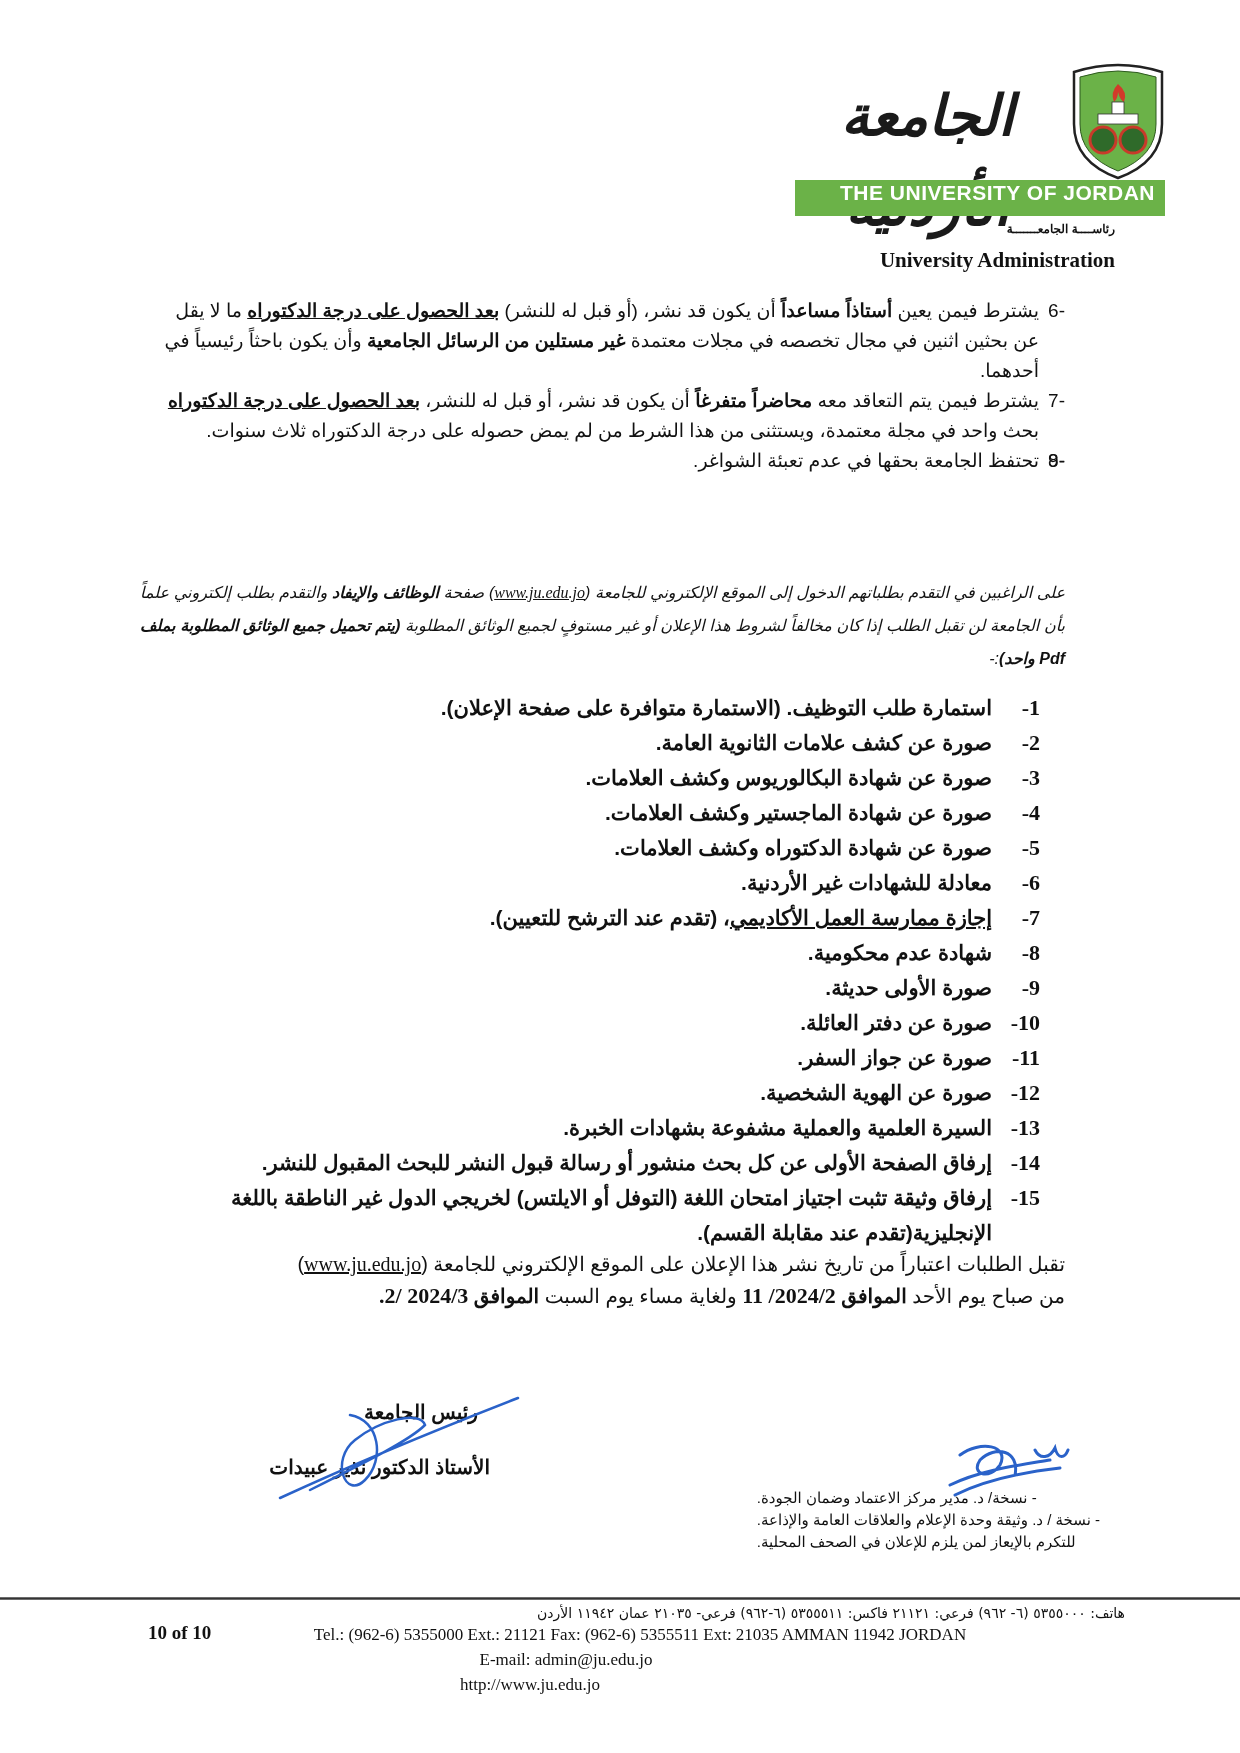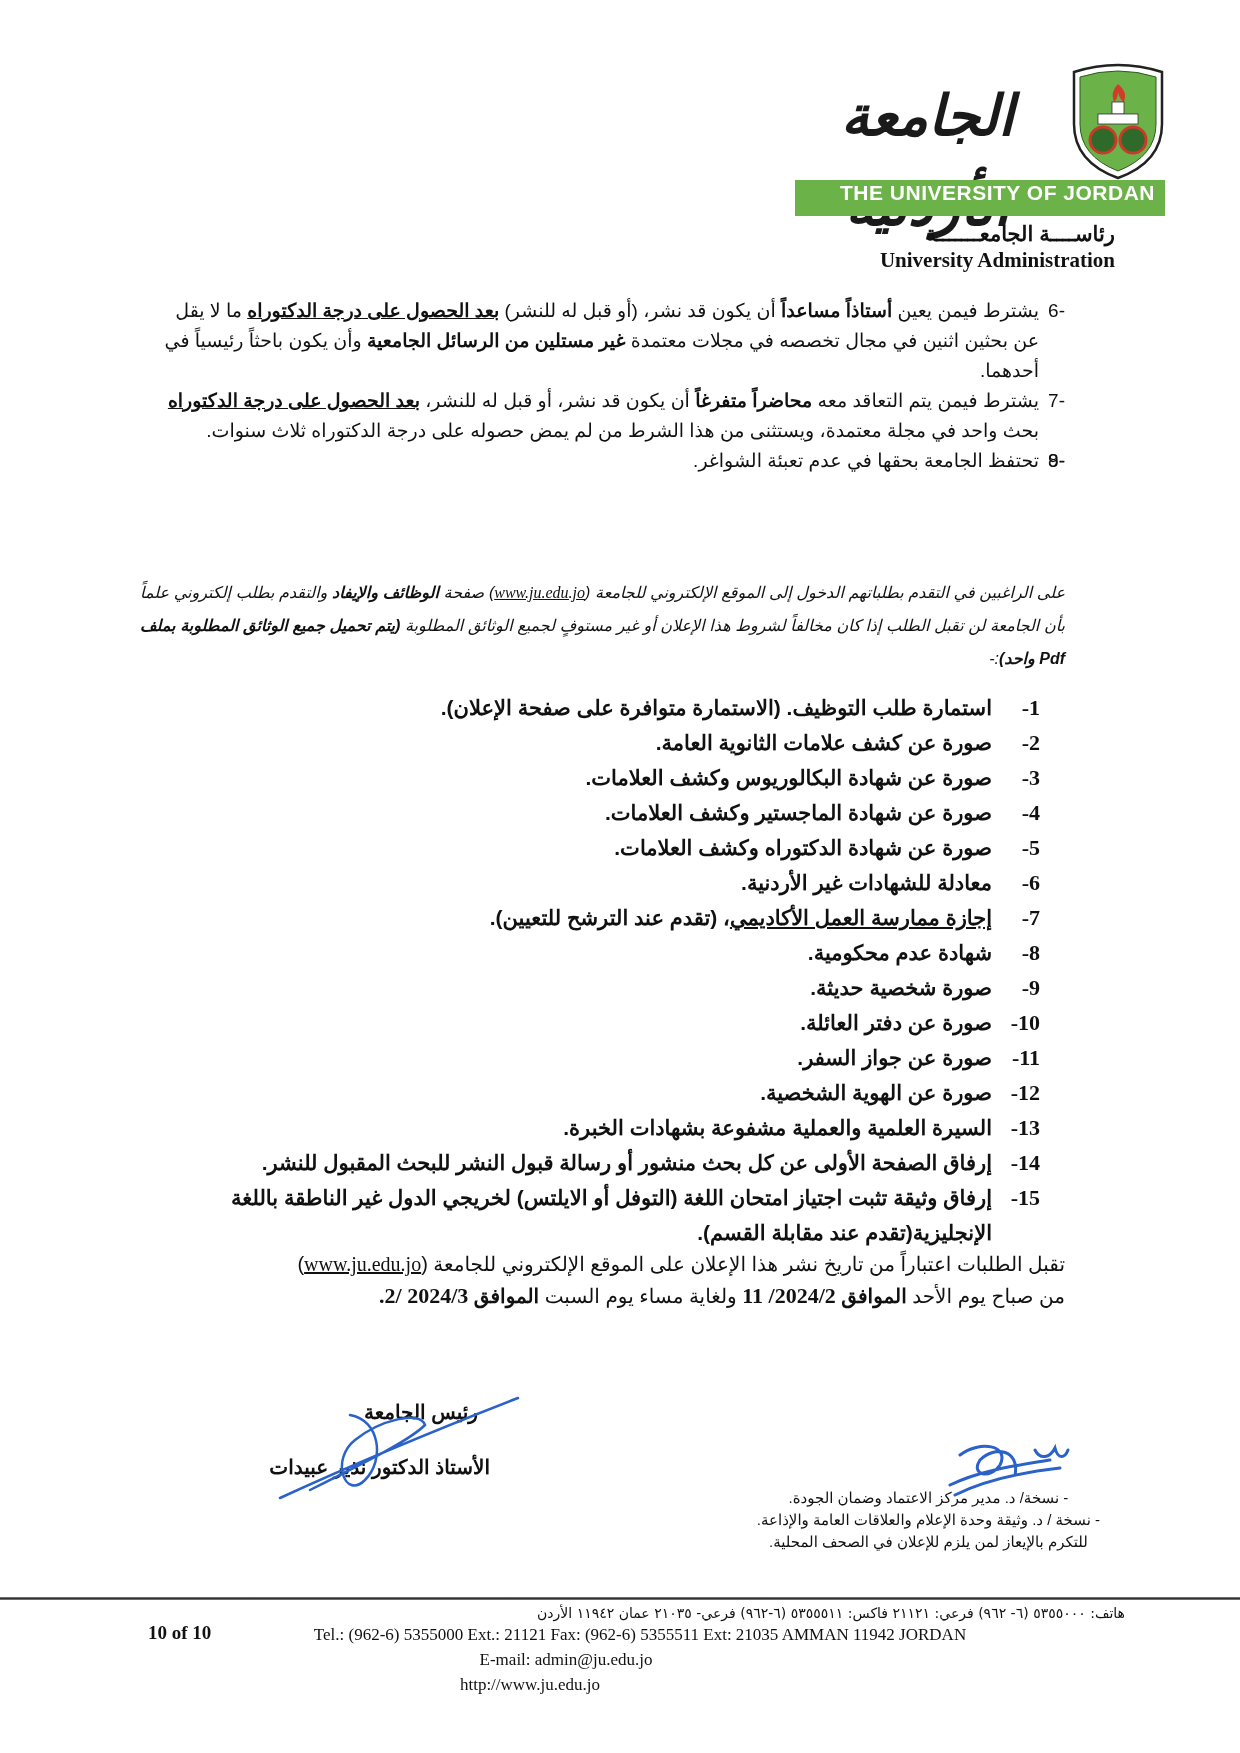--- a/index.html
+++ b/index.html
@@ -3,21 +3,21 @@
 <meta charset="utf-8">
 <style>
   html, body { margin:0; padding:0; background:#ffffff; }
   body { width:1240px; height:1753px; position:relative; overflow:hidden; font-family:"Liberation Sans", sans-serif; color:#111; }
   .abs { position:absolute; }
   
   #crest { left:1068px; top:62px; width:100px; height:118px; }
   #calligraphy { left:800px; top:70px; width:255px; height:90px; font-family:"DejaVu Serif", serif; font-size:56px; font-weight:bold; color:#1a1a1a; direction:rtl; text-align:center; line-height:90px; letter-spacing:-2px; font-style:italic; }
   #banner { left:795px; top:180px; width:370px; height:36px; background:#6bb248; }
   #banner span { position:absolute; right:10px; top:1px; color:#ffffff; font-family:"Liberation Sans", sans-serif; font-weight:bold; font-size:21px; letter-spacing:0.5px; }
-  #admin-ar { right:125px; top:222px; font-size:21px; font-weight:bold; direction:rtl; }
+  #admin-ar { right:125px; top:222px; font-size:12px; font-weight:bold; direction:rtl; }
   #admin-en { right:125px; top:248px; font-family:"Liberation Serif", serif; font-size:21px; font-weight:bold; }
 
   .rtl { direction:rtl; text-align:right; }
   .para { font-family:"Liberation Sans", sans-serif; font-size:19px; line-height:30px; }
   #conditions { left:160px; top:296px; width:905px; }
   .cond { position:relative; padding-right:26px; }
   .cond .num { position:absolute; right:0; top:0; }
   .b { font-weight:bold; }
   .u { text-decoration:underline; }
 
@@ -30,21 +30,21 @@
 
   #dates { left:140px; top:1248px; width:925px; font-size:20px; line-height:32px; }
   #dates a { color:#111; text-decoration:underline; font-family:"Liberation Serif", serif; }
   #dates .d { font-family:"Liberation Serif", serif; font-weight:bold; font-size:22px; }
 
   #president-title { left:0; width:478px; top:1400px; text-align:right; font-size:20px; font-weight:bold; direction:rtl; }
   #president-name { left:0; width:490px; top:1455px; text-align:right; font-size:20px; font-weight:bold; direction:rtl; }
   #sig1 { left:250px; top:1380px; width:270px; height:125px; }
   #sig2 { left:940px; top:1440px; width:130px; height:70px; }
 
-  #cc { right:140px; top:1487px; font-size:15px; line-height:22px; direction:rtl; text-align:center;margin-left:16px; }
+  #cc { right:140px; top:1487px; font-size:15px; line-height:22px; direction:rtl; text-align:left;margin-left:16px; }
 
   #rule { left:0; top:1597px; width:1240px; height:3px; background:linear-gradient(#888,#333,#888); }
   #footer-ar { right:115px; top:1605px; font-family:"DejaVu Sans", sans-serif; font-size:14px; direction:rtl; }
   #footer-en { left:0; width:1240px; top:1625px; text-align:center; font-family:"Liberation Serif", serif; font-size:17px; padding-left:40px; box-sizing:border-box; }
   #page-num { left:148px; top:1622px; font-family:"Liberation Serif", serif; font-weight:bold; font-size:19px; background:transparent; }
   #footer-email { left:0; width:1132px; top:1650px; text-align:center; font-family:"Liberation Serif", serif; font-size:17px; }
   #footer-web { left:0; width:1060px; top:1675px; text-align:center; font-family:"Liberation Serif", serif; font-size:17px; }
 </style>
 </head>
 <body>
@@ -78,21 +78,21 @@
 
 <div id="docs" class="abs rtl">
     <div class="doc"><span class="num">1-</span><span>استمارة طلب التوظيف. (الاستمارة متوافرة على صفحة الإعلان).</span></div>
     <div class="doc"><span class="num">2-</span><span>صورة عن كشف علامات الثانوية العامة.</span></div>
     <div class="doc"><span class="num">3-</span><span>صورة عن شهادة البكالوريوس وكشف العلامات.</span></div>
     <div class="doc"><span class="num">4-</span><span>صورة عن شهادة الماجستير وكشف العلامات.</span></div>
     <div class="doc"><span class="num">5-</span><span>صورة عن شهادة الدكتوراه وكشف العلامات.</span></div>
     <div class="doc"><span class="num">6-</span><span>معادلة للشهادات غير الأردنية.</span></div>
     <div class="doc"><span class="num">7-</span><span><span class="u">إجازة ممارسة العمل الأكاديمي</span>، (تقدم عند الترشح للتعيين).</span></div>
     <div class="doc"><span class="num">8-</span><span>شهادة عدم محكومية.</span></div>
-    <div class="doc"><span class="num">9-</span><span>صورة شخصية حديثة.</span></div>
+    <div class="doc"><span class="num">9-</span><span>صورة الأولى حديثة.</span></div>
     <div class="doc"><span class="num">10-</span><span>صورة عن دفتر العائلة.</span></div>
     <div class="doc"><span class="num">11-</span><span>صورة عن جواز السفر.</span></div>
     <div class="doc"><span class="num">12-</span><span>صورة عن الهوية الشخصية.</span></div>
     <div class="doc"><span class="num">13-</span><span>السيرة العلمية والعملية مشفوعة بشهادات الخبرة.</span></div>
     <div class="doc"><span class="num">14-</span><span>إرفاق الصفحة الأولى عن كل بحث منشور أو رسالة قبول النشر للبحث المقبول للنشر.</span></div>
     <div class="doc"><span class="num">15-</span><span>إرفاق وثيقة تثبت اجتياز امتحان اللغة (التوفل أو الايلتس) لخريجي الدول غير الناطقة باللغة الإنجليزية(تقدم عند مقابلة القسم).</span></div>
   </div>
 
 <div id="dates" class="abs rtl">
   <div><span>تقبل الطلبات اعتباراً من تاريخ نشر هذا الإعلان على الموقع الإلكتروني للجامعة (</span><a>www.ju.edu.jo</a><span>)</span></div>

